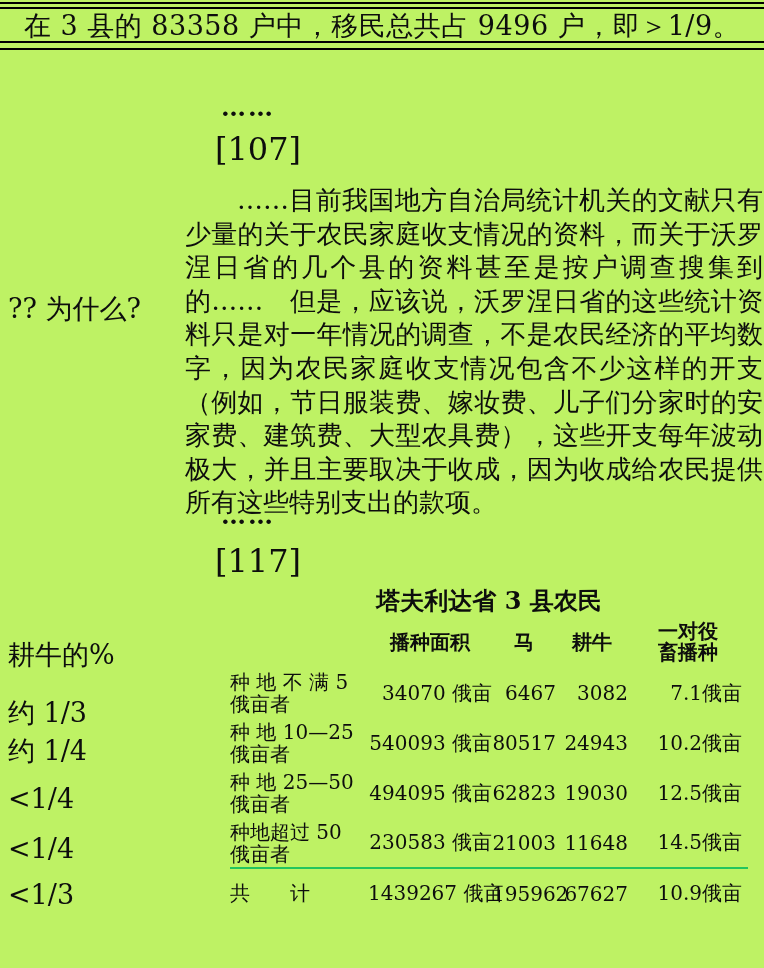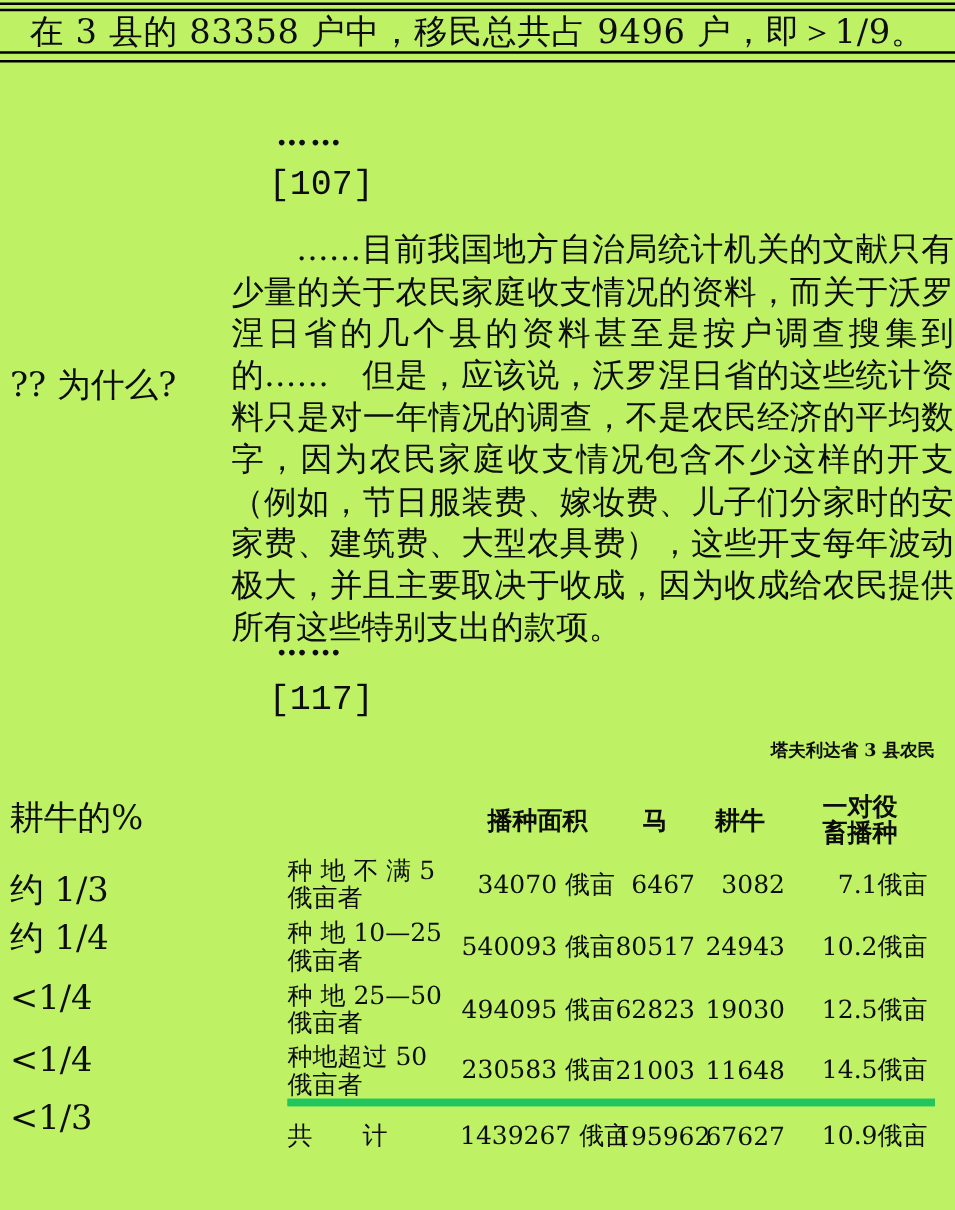--- a/index.html
+++ b/index.html
@@ -39,23 +39,22 @@
     font-weight: bold;
     letter-spacing: 2px;
     line-height: 20px;
   }
   .e1 { top: 98px; }
   .e2 { top: 506px; }
 
   .bracket-ref {
     position: absolute;
     left: 215px;
-    font-size: 28px;
+    font-size: 32px;
     line-height: 34px;
-    font-family: Liberation Mono, monospace;
   }
   .b107 { top: 132px; }
   .b117 { top: 544px; }
 
   .main-paragraph {
     position: absolute;
     left: 185px; top: 184px;
     width: 578px;
     font-size: 26px;
     line-height: 33.6px;
@@ -79,25 +78,25 @@
   .mn-3 { top: 834px; }
   .mn-4 { top: 880px; }
 
   
   .table-wrap {
     position: absolute;
     left: 230px; top: 588px;
     width: 518px;
   }
   .table-title {
-    text-align: right;
+    text-align: center;
     font-weight: bold;
-    font-size: 14px;
+    font-size: 24px;
     line-height: 26px;
-    margin-bottom: 16px;
+    margin-bottom: 2px;
   }
   table.stats {
     border-collapse: collapse;
     width: 100%;
     table-layout: fixed;
   }
   table.stats th, table.stats td {
     font-size: 20px;
     padding: 0;
     vertical-align: middle;
@@ -121,21 +120,21 @@
     height: 50px;
   }
   td.lbl {
     white-space: pre-line;
     font-size: 19px;
     line-height: 22px;
     text-align: left;
   }
   td.num { text-align: right; white-space: nowrap; margin-left: 14px; }
   td.num.pair { padding-right: 6px; }
-  tr.last-row td { border-bottom: 6px solid #22c55e; }
+  tr.last-row td { border-bottom: 2px solid #22c55e; }
   tfoot td { padding-top: 10px; }
   td.total-lbl {
     white-space: pre;
     font-size: 20px;
     padding-left: 18px;
   }
 </style>
 </head>
 <body>
 

